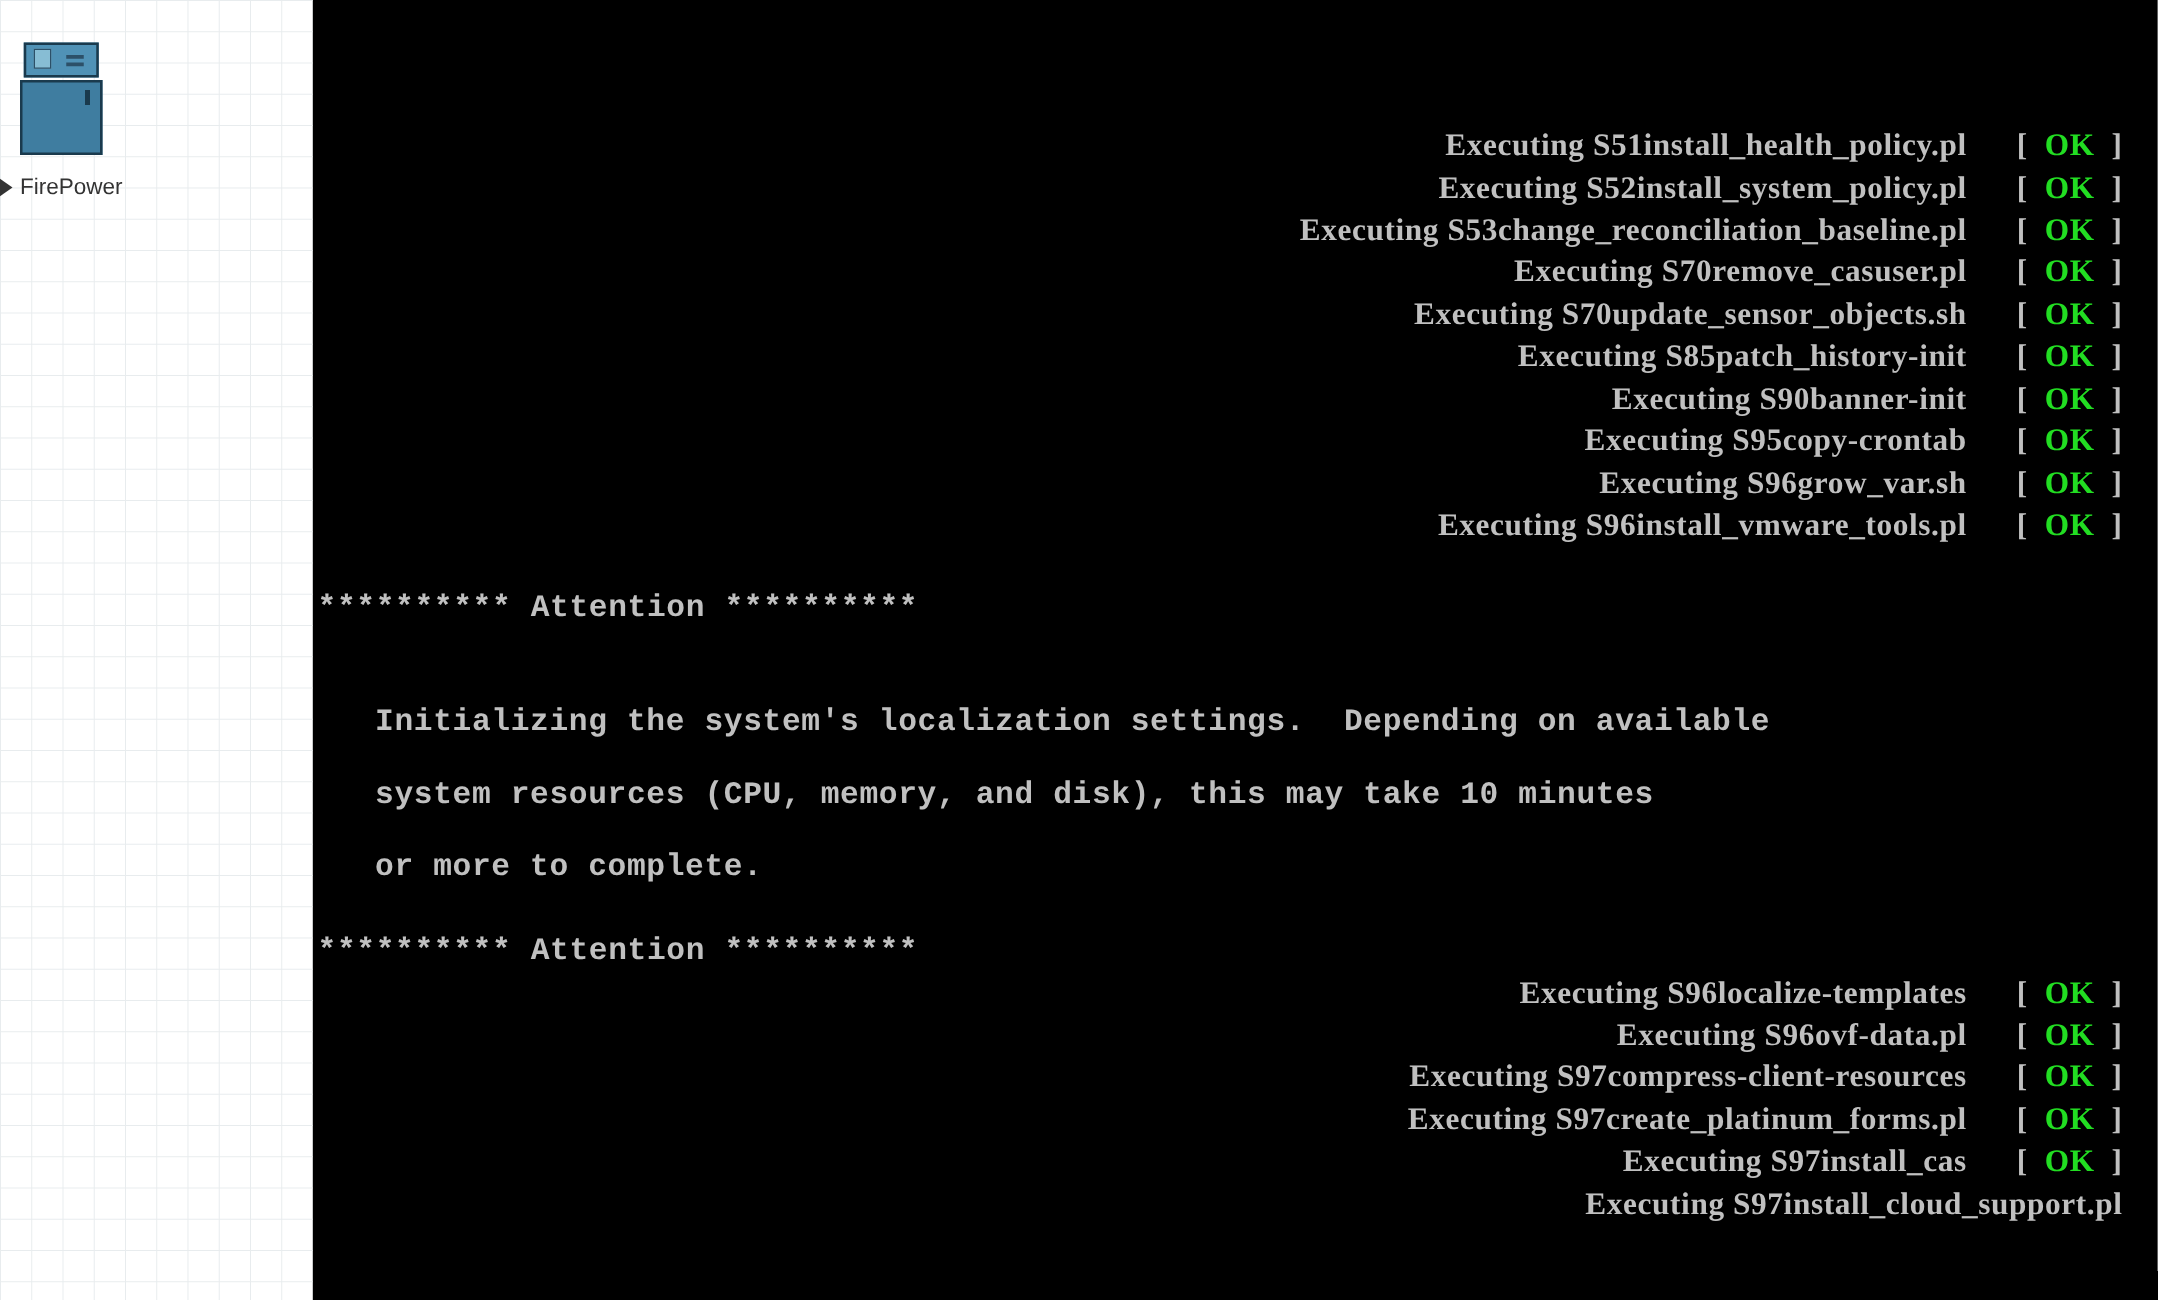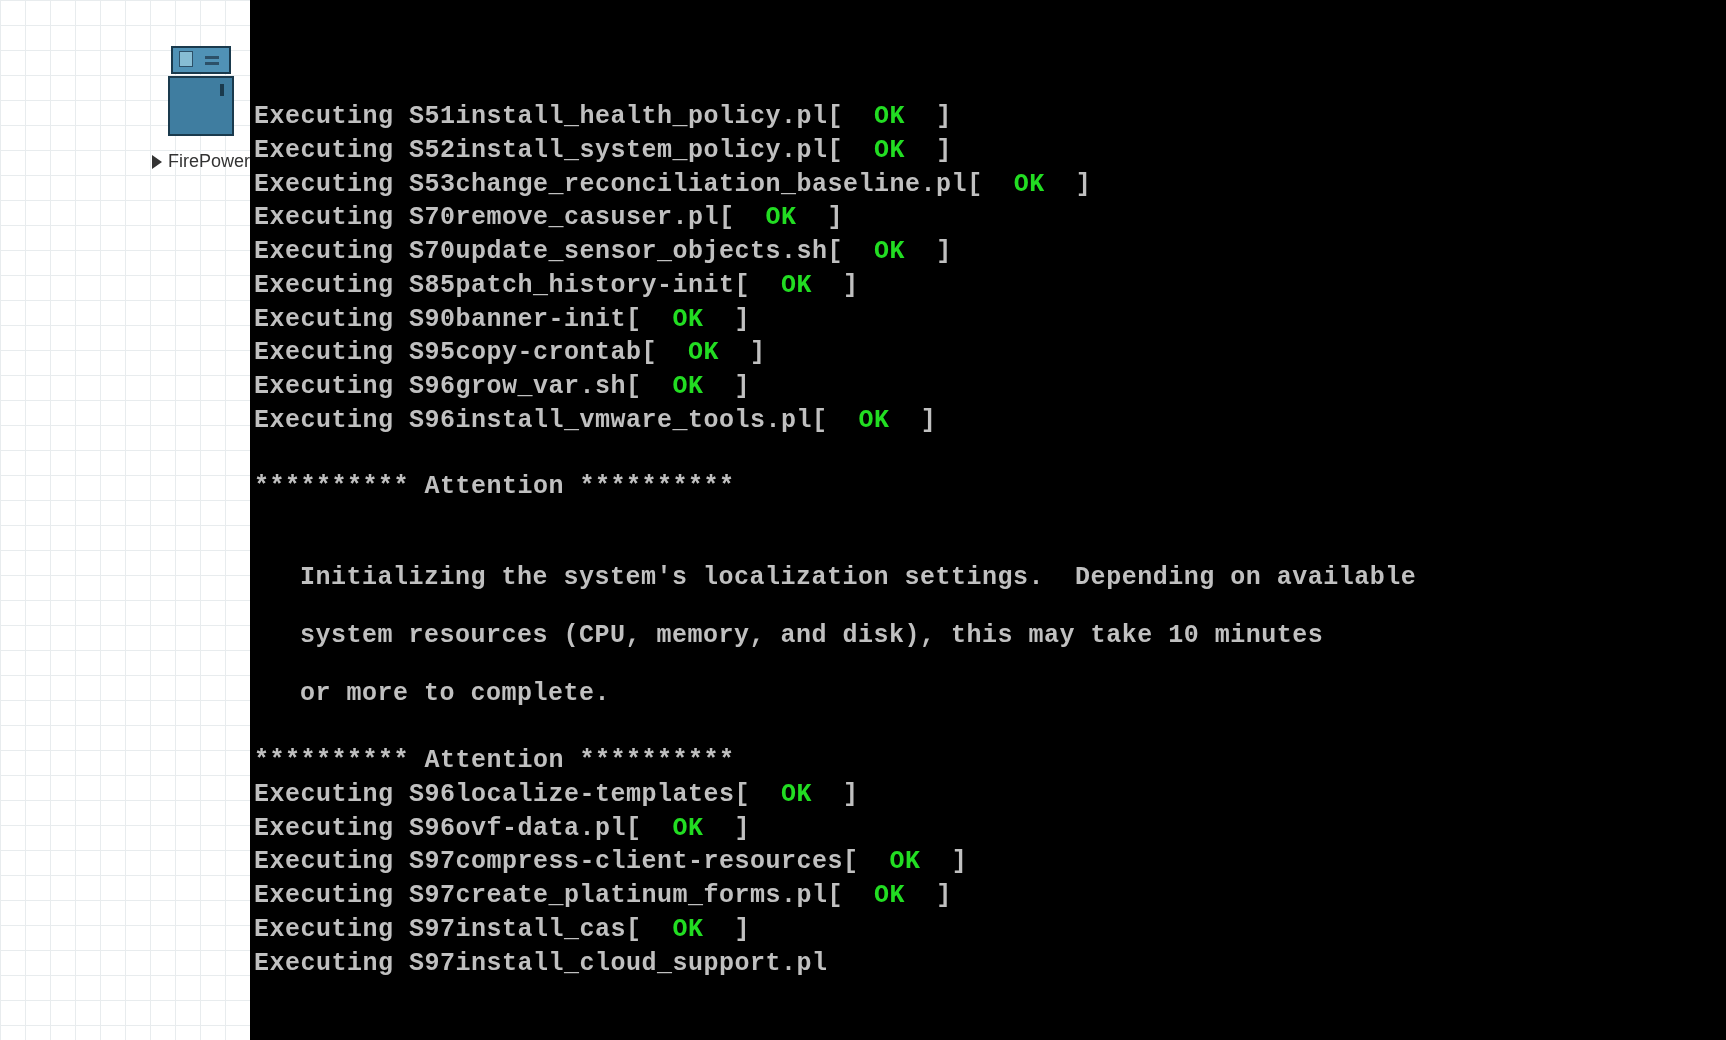--- a/index.html
+++ b/index.html
@@ -11,24 +11,24 @@
       background: #ffffff;
     }
     .sidebar {
       width: 250px;
       height: 100%;
       background-image:
         linear-gradient(to right, #e8ecee 1px, transparent 1px),
         linear-gradient(to bottom, #e8ecee 1px, transparent 1px);
       background-size: 25px 25px;
       background-color: #ffffff;
-      padding-top: 46px;
+      padding-top: 34px;
       display: flex;
       flex-direction: column;
-      align-items: flex-end;
+      align-items: flex-start;
       position: relative;
     }
     .tree-item {
       display: flex;
       flex-direction: column;
       align-items: center;
     }
     .server-icon {
       width: 70px;
       height: 95px;
@@ -106,26 +106,28 @@
       font-size: 25px;
       color: #c0c0c0;
       line-height: 1.35;
       overflow: hidden;
       white-space: pre;
       font-weight: bold;
       letter-spacing: 0.5px;
     }
     .log-line {
       display: flex;
-      justify-content: flex-start;
+      justify-content: flex-end;
       white-space: pre;
+      font-family: Liberation Serif, serif;
     }
     .log-text { }
     .status-wrap {
       white-space: pre;
+      margin-left: 40px;
     }
     .ok { color: #22dd22; font-weight: bold; }
     .attention {
       margin-top: 32px;
     }
     .attention-body {
       padding-left: 46px;
       white-space: pre-wrap;
       margin-top: 24px;
     }

